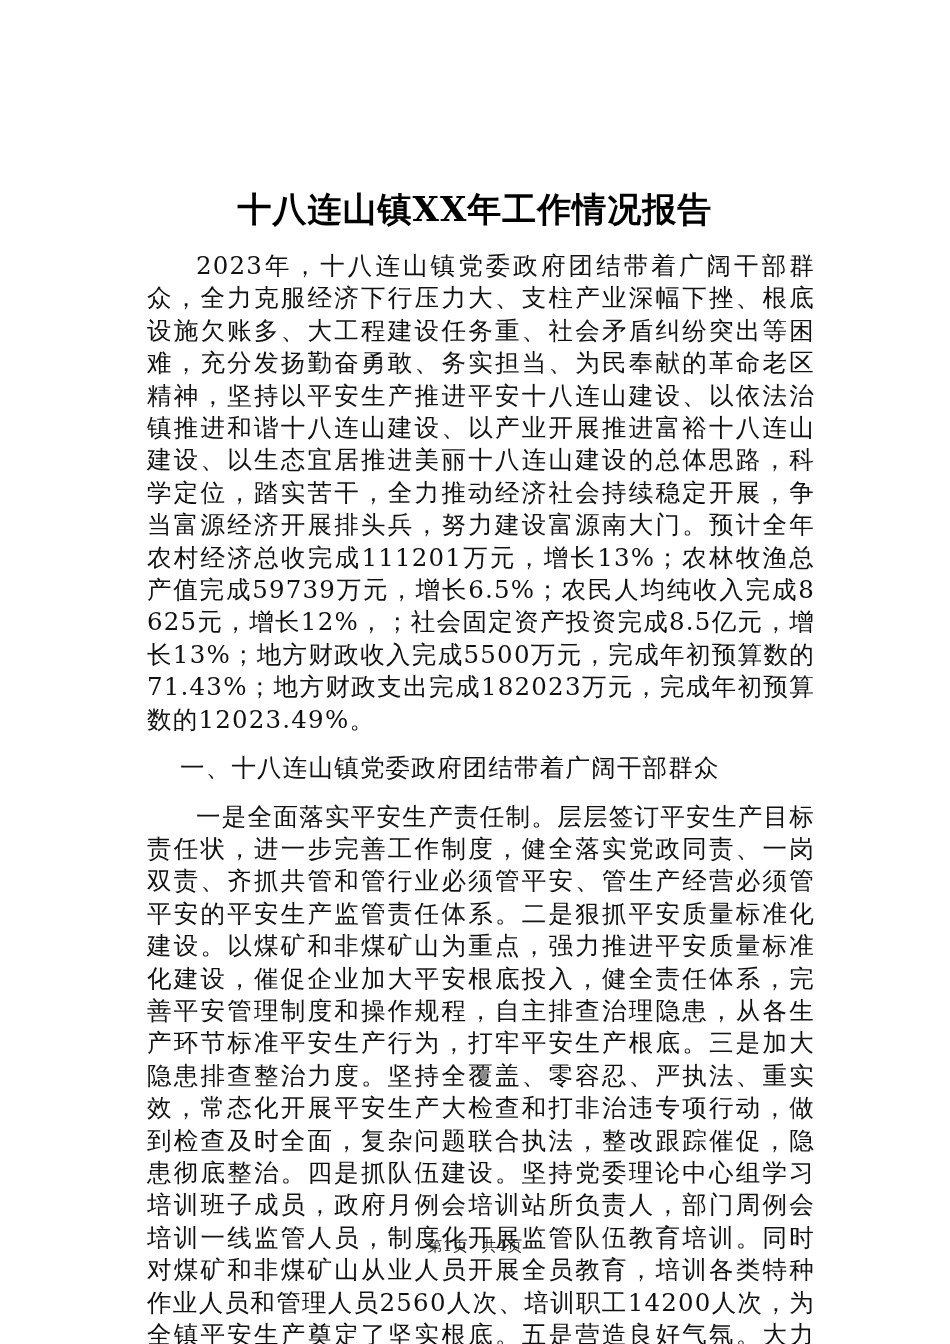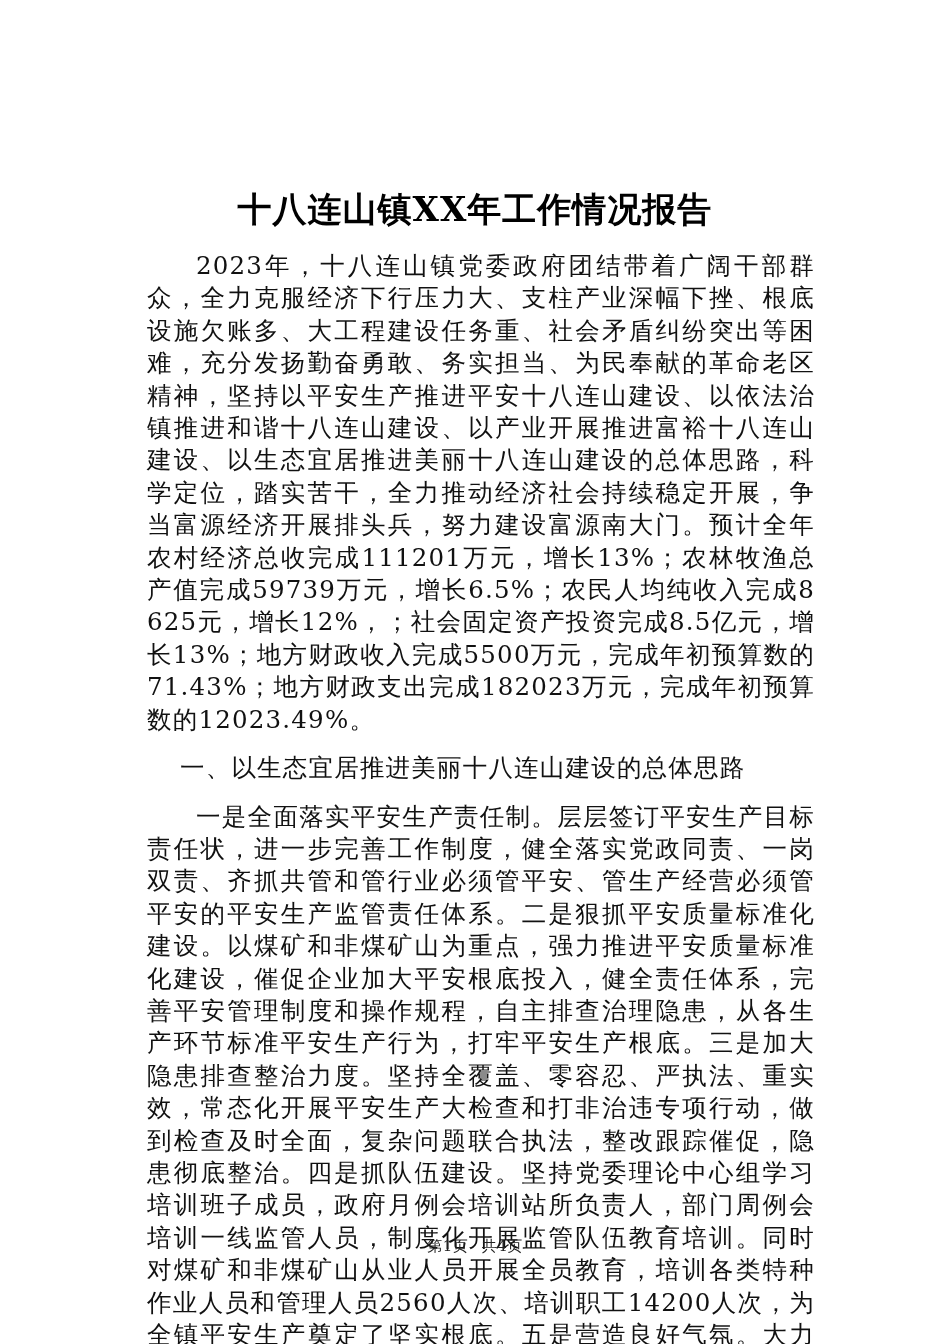--- a/index.html
+++ b/index.html
@@ -70,21 +70,21 @@
     .footer span { margin: 4px 4px; }
   </style>
 </head>
 <body>
 
 <div class="page">
   <div class="title">十八连山镇XX年工作情况报告</div>
 
   <div class="body-text">
     <p class="para">2023年，十八连山镇党委政府团结带着广阔干部群众，全力克服经济下行压力大、支柱产业深幅下挫、根底设施欠账多、大工程建设任务重、社会矛盾纠纷突出等困难，充分发扬勤奋勇敢、务实担当、为民奉献的革命老区精神，坚持以平安生产推进平安十八连山建设、以依法治镇推进和谐十八连山建设、以产业开展推进富裕十八连山建设、以生态宜居推进美丽十八连山建设的总体思路，科学定位，踏实苦干，全力推动经济社会持续稳定开展，争当富源经济开展排头兵，努力建设富源南大门。预计全年农村经济总收完成111201万元，增长13%；农林牧渔总产值完成59739万元，增长6.5%；农民人均纯收入完成8625元，增长12%，；社会固定资产投资完成8.5亿元，增长13%；地方财政收入完成5500万元，完成年初预算数的71.43%；地方财政支出完成182023万元，完成年初预算数的12023.49%。</p>
-    <p class="heading">一、以生态宜居推进美丽十八连山建设的总体思路</p>
+    <p class="heading">一、十八连山镇党委政府团结带着广阔干部群众</p>
     <p class="para">一是全面落实平安生产责任制。层层签订平安生产目标责任状，进一步完善工作制度，健全落实党政同责、一岗双责、齐抓共管和管行业必须管平安、管生产经营必须管平安的平安生产监管责任体系。二是狠抓平安质量标准化建设。以煤矿和非煤矿山为重点，强力推进平安质量标准化建设，催促企业加大平安根底投入，健全责任体系，完善平安管理制度和操作规程，自主排查治理隐患，从各生产环节标准平安生产行为，打牢平安生产根底。三是加大隐患排查整治力度。坚持全覆盖、零容忍、严执法、重实效，常态化开展平安生产大检查和打非治违专项行动，做到检查及时全面，复杂问题联合执法，整改跟踪催促，隐患彻底整治。四是抓队伍建设。坚持党委理论中心组学习培训班子成员，政府月例会培训站所负责人，部门周例会培训一线监管人员，制度化开展监管队伍教育培训。同时对煤矿和非煤矿山从业人员开展全员教育，培训各类特种作业人员和管理人员2560人次、培训职工14200人次，为全镇平安生产奠定了坚实根底。五是营造良好气氛。大力开展平安生产知识</p>
   </div>
 
   <div class="footer">
     <span>第1页</span>
     <span>共4页</span>
   </div>
 </div>
 
 </body></html>

